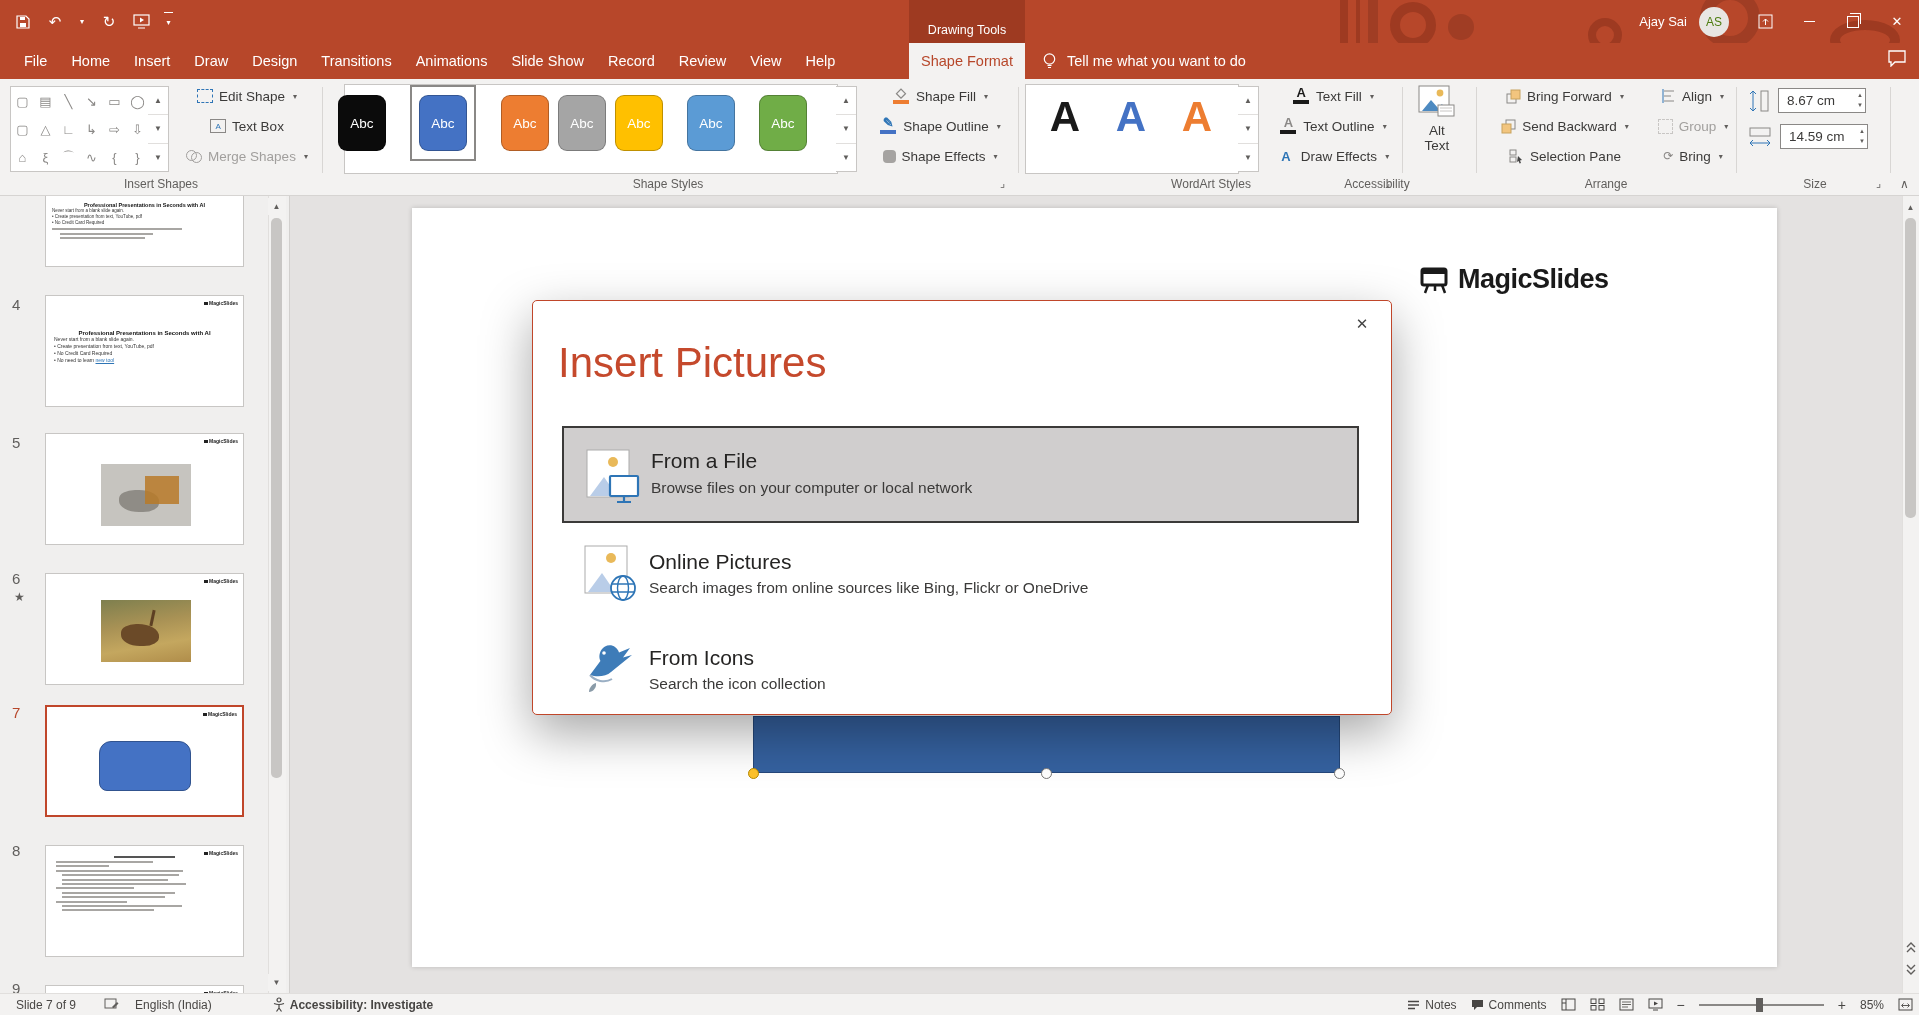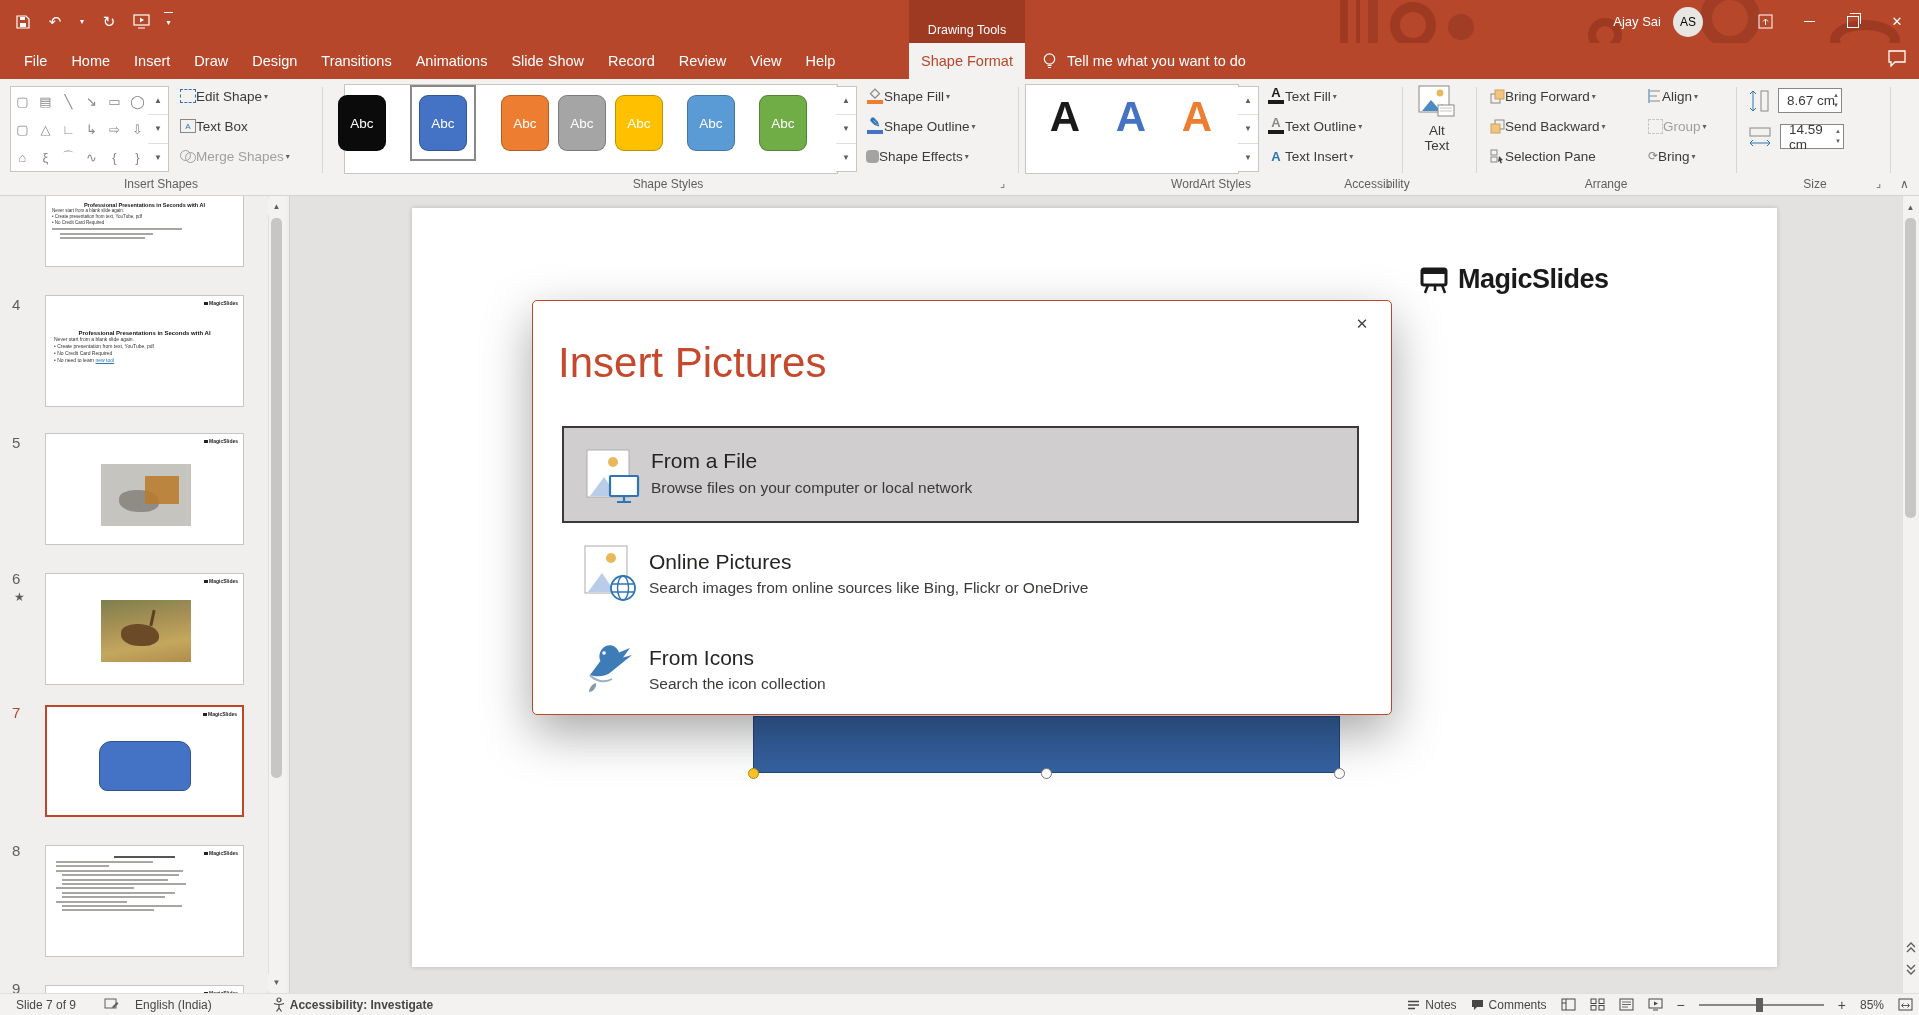--- a/index.html
+++ b/index.html
@@ -10,22 +10,22 @@
   .titlebar{position:absolute;left:0;top:0;width:1919px;height:43px;background:#B7472A;overflow:hidden;}
   .deco{position:absolute;pointer-events:none;}
   .qat{position:absolute;left:14px;top:0;height:43px;display:flex;align-items:center;gap:14px;color:#fff;}
   .qat .ic{width:18px;height:18px;display:flex;align-items:center;justify-content:center;font-size:15px;color:#fff;}
   .tb-title{position:absolute;left:380px;top:0;width:400px;height:43px;display:flex;align-items:center;justify-content:center;
     color:#fff;font-size:14px;letter-spacing:.2px;}
   .dt-label{position:absolute;left:909px;top:0;width:116px;height:43px;background:#9E3A21;color:#fff;font-size:12.5px;
     display:flex;align-items:flex-end;justify-content:center;padding-bottom:6px;box-sizing:border-box;}
   .tb-right{position:absolute;right:0;top:0;height:43px;display:flex;align-items:center;gap:0;color:#fff;}
   .user-name{font-size:13px;margin-right:12px;}
-  .avatar{width:30px;height:30px;border-radius:50%;background:#E8E6E3;color:#000000;font-size:12px;
-    display:flex;align-items:center;justify-content:center;margin-right:40px;}
+  .avatar{width:30px;height:30px;border-radius:50%;background:#E8E6E3;color:#4d7c0f;font-size:12px;
+    display:flex;align-items:center;justify-content:center;margin-right:14px;}
   .winbtn{width:44px;height:43px;display:flex;align-items:center;justify-content:center;font-size:13px;color:#fff;}
   .restore-glyph{position:relative;width:10px;height:10px;border:1px solid #fff;background:transparent;}
   .restore-glyph:before{content:"";position:absolute;left:2px;top:-4px;width:10px;height:10px;border:1px solid #fff;border-bottom:none;border-left:none;}
   .min-glyph{width:11px;height:1px;background:#fff;display:block;}
 
   
   .tabrow{position:absolute;left:0;top:43px;width:1919px;height:36px;background:#B7472A;}
   .tabs{position:absolute;left:12px;top:0;height:36px;display:flex;align-items:center;}
   .tab{color:#fff;font-size:14.5px;padding:0 12px;height:36px;display:flex;align-items:center;}
   .tab-active{position:absolute;left:909px;top:0;width:116px;height:36px;background:#F3F2F1;color:#B7472A;
@@ -41,37 +41,37 @@
   .collapse{position:absolute;top:98px;font-size:12px;color:#605E5C;}
 
   .shape-gallery{position:absolute;left:10px;top:7px;width:138px;height:84px;background:#fff;border:1px solid #C8C6C4;
     display:grid;grid-template-columns:repeat(6,1fr);grid-template-rows:repeat(3,1fr);}
   .shape-cell{display:flex;align-items:center;justify-content:center;font-size:13px;color:#8A8886;}
   .gal-scroll{position:absolute;top:7px;width:20px;height:84px;background:#fff;border:1px solid #C8C6C4;border-left:none;
     display:flex;flex-direction:column;}
   .gal-scroll span{flex:1;display:flex;align-items:center;justify-content:center;font-size:8px;color:#605E5C;border-bottom:1px solid #E1DFDD;}
   .gal-scroll span:last-child{border-bottom:none;}
   .rcol{position:absolute;top:4px;display:flex;flex-direction:column;justify-content:space-between;height:86px;}
-  .rbtn{display:flex;align-items:center;gap:0;font-size:13.5px;height:26px;white-space:nowrap;}
+  .rbtn{display:flex;align-items:center;gap:6px;font-size:13.5px;height:26px;white-space:nowrap;justify-content:center;}
   .rbtn .chev{font-size:8px;color:#605E5C;margin-left:2px;}
   .disabled{color:#A19F9D;}
   .colorbar-icon{display:inline-flex;flex-direction:column;align-items:center;width:18px;}
   .colorbar-icon .glyph{font-size:13px;line-height:13px;font-weight:bold;}
   .colorbar-icon .bar{width:16px;height:4px;margin-top:1px;}
 
   .swatch-frame{position:absolute;left:344px;top:5px;width:492px;height:88px;background:#fff;border:1px solid #C8C6C4;}
   .swatch{position:absolute;top:16px;width:48px;height:56px;border-radius:9px;display:flex;align-items:center;justify-content:center;
     color:#fff;font-size:13.5px;border:1px solid rgba(0,0,0,.25);box-sizing:border-box;}
   .swatch-sel{position:absolute;top:6px;width:66px;height:76px;border:2px solid #8A8886;background:#fff;box-sizing:border-box;}
 
   .wa-frame{position:absolute;left:1025px;top:5px;width:212px;height:88px;background:#fff;border:1px solid #C8C6C4;}
   .wa-letter{position:absolute;top:14px;font-size:42px;font-weight:bold;width:70px;text-align:center;}
   .alt-btn{position:absolute;left:1404px;top:6px;width:66px;height:88px;display:flex;flex-direction:column;align-items:center;gap:4px;font-size:13.5px;color:#3B3A39;text-align:center;}
   .size-row{position:absolute;display:flex;align-items:center;gap:8px;}
-  .size-input{width:64px;height:25px;background:#fff;border:1px solid #8A8886;display:flex;align-items:center;box-sizing:border-box;font-size:13.5px;padding-left:8px;position:relative;}
+  .size-input{width:88px;height:25px;background:#fff;border:1px solid #8A8886;display:flex;align-items:center;box-sizing:border-box;font-size:13.5px;padding-left:8px;position:relative;}
   .spin{position:absolute;right:2px;top:1px;display:flex;flex-direction:column;font-size:6px;color:#605E5C;line-height:10px;}
 
   
   .leftpanel{position:absolute;left:0;top:196px;width:290px;height:797px;background:#F0EFEE;overflow:hidden;border-right:1px solid #D2D0CE;box-sizing:border-box;}
   .thumb{position:absolute;left:45px;width:199px;height:112px;background:#fff;border:1px solid #C8C6C4;box-sizing:border-box;overflow:hidden;}
   .thumb.current{border:2.5px solid #C0462A;}
   .snum{position:absolute;left:12px;width:22px;font-size:15px;color:#605E5C;}
   .snum.cur{color:#B7472A;}
   .anim-star{position:absolute;left:14px;font-size:12px;color:#605E5C;}
   .mini-logo{position:absolute;right:5px;top:4px;font-size:5px;font-weight:bold;color:#222;display:flex;align-items:center;gap:1px;}
@@ -329,21 +329,21 @@
             <span class="glyph" style="color:#8A8886;">A</span>
             <span class="bar" style="background:#1a1a1a;"></span>
           </span>
         <span>Text Outline</span>
           <span class="chev">▾</span>
       </div>
       <div class="rbtn">
         <span class="colorbar-icon">
             <span class="glyph" style="color:#2E75B6;">A</span>
           </span>
-        <span>Text Insert</span>
+        <span>Draw Effects</span>
           <span class="chev">▾</span>
       </div>
     </div>
     <div class="rsep" style="left:1402px;"></div>
 
     <div class="alt-btn">
       <span>
         <svg width="38" height="34" viewBox="0 0 38 34">
             <rect x="1" y="1" width="30" height="26" fill="#fff" stroke="#8A8886"></rect>
             <circle cx="22" cy="8" r="3.4" fill="#E9B959"></circle>

